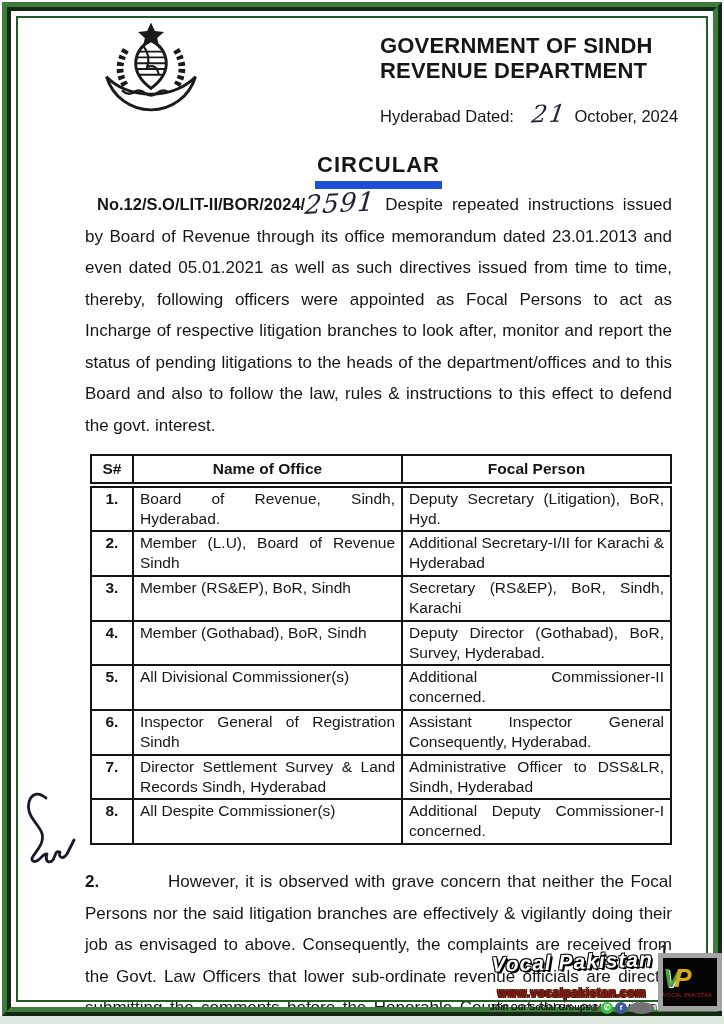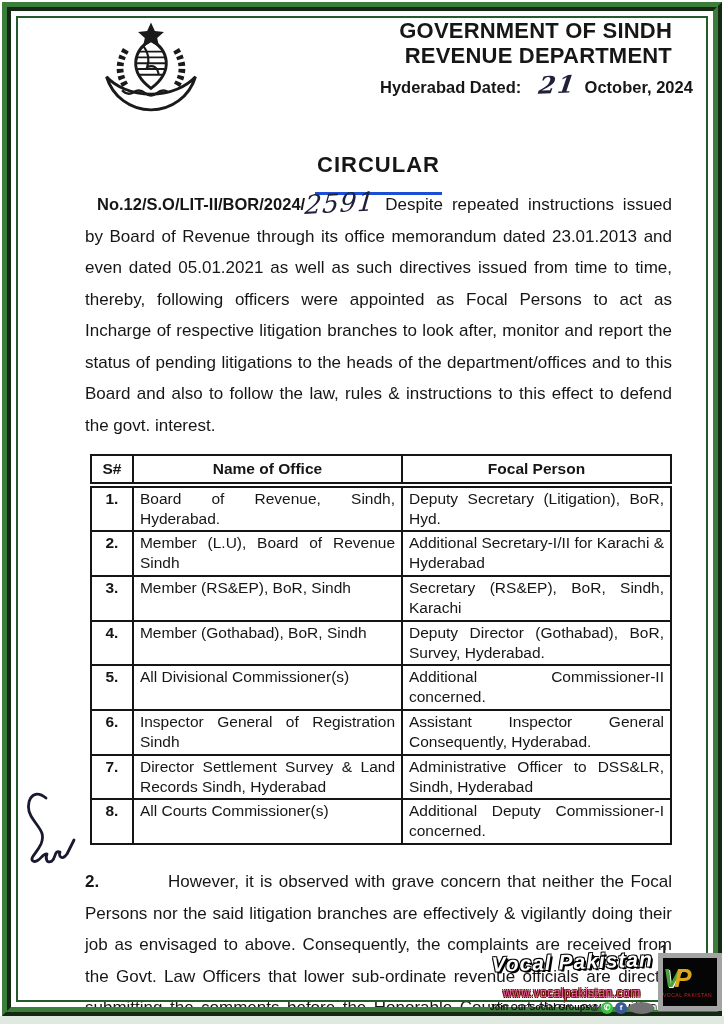--- a/index.html
+++ b/index.html
@@ -14,28 +14,28 @@
   
   .frame-band { position:absolute; inset:2px 2px 8px 2px; border:9px ridge #3c7d3c; pointer-events:none; z-index:5; }
   .frame-line { position:absolute; inset:16px 16px 22px 16px; border:2px solid #235c28; pointer-events:none; z-index:5; }
   .bottom-strip { position:absolute; left:0; right:0; bottom:0; height:8px; background:#dfe9df; z-index:4; }
 
   
   .content { position:absolute; left:85px; right:52px; top:0; z-index:2; }
 
   .header-area { position:relative; height:152px; }
   .emblem { position:absolute; left:8px; top:20px; width:116px; height:98px; }
-  .header-text { position:absolute; right:0; top:18px; width:292px; text-align:right; }
+  .header-text { position:absolute; right:0; top:33px; width:292px; text-align:left; }
   .org-line { font-size:22px; font-weight:bold; letter-spacing:.2px; line-height:1.15; white-space:nowrap; }
-  .date-line { margin-top:1px; font-size:16.5px; font-weight:bold; white-space:nowrap; display:flex; align-items:baseline; justify-content:flex-start; }
+  .date-line { margin-top:16px; font-size:16.5px; font-weight:normal; white-space:nowrap; display:flex; align-items:baseline; justify-content:flex-start; }
   .hand { font-family:"DejaVu Serif", serif; font-style:italic; color:#20203a; }
   .hand-day { font-size:24px; display:inline-block; transform:skewX(-10deg) rotate(-2deg); margin:0 8px 0 18px; letter-spacing:2px; }
 
   .circular-title { text-align:center; font-size:22px; font-weight:bold; letter-spacing:1px; }
-  .circular-title span { border-bottom:3px solid #1d4ed8; padding:0 2px 15px; }
+  .circular-title span { border-bottom:8px solid #1d4ed8; padding:0 2px 4px; }
 
   .body-para { font-size:17px; line-height:31.5px; text-align:justify; }
   .para1 { margin-top:11px; }
   .refno { font-weight:bold; font-size:16.5px;margin-left:12px; }
   .hand-ref { font-size:26px; line-height:0; display:inline-block; transform:rotate(-3deg) skewX(-8deg); letter-spacing:1px; margin-right:10px; vertical-align:-2px; }
   .para-num { display:inline-block; width:83px; font-weight:bold; }
   .para2, .para3 { margin-top:21px; }
 
   
   table.offices { border-collapse:collapse; margin:13px 0 0 5px; width:582px; font-size:15.5px; line-height:1.28; }
@@ -51,21 +51,21 @@
 
   
   .watermark { position:absolute; right:2px; bottom:10px; display:flex; align-items:center; gap:4px; z-index:8; }
   .wm-text { text-align:center; }
   .wm-brand {
     font-size:21px; font-weight:bold; font-style:italic; color:#ffffff; letter-spacing:1px;
     text-shadow:-1px -1px 0 #000,1px -1px 0 #000,-1px 1px 0 #000,1px 1px 0 #000,2px 2px 0 #000;
     transform:rotate(-2deg); white-space:nowrap;
   }
   .wm-url {
-    font-size:12px; font-weight:normal; color:#ec4899; letter-spacing:.5px; margin-top:12px;
+    font-size:12px; font-weight:bold; color:#7f1d1d; letter-spacing:.5px; margin-top:12px;
     text-shadow:-1px -1px 0 #5a1500,1px -1px 0 #5a1500,-1px 1px 0 #5a1500,1px 1px 0 #5a1500;
     white-space:nowrap;
   }
   .wm-social { font-size:9px; font-weight:bold; color:#111; display:flex; justify-content:center; gap:2px; margin-top:2px; white-space:nowrap; }
   .soc { display:inline-block; width:12px; height:12px; border-radius:50%; color:#fff; font-size:8px; line-height:12px; text-align:center; font-style:normal; }
   .soc-wa { background:#38c13e; }
   .soc-fb { background:#3b5998; }
   .soc-in { background:#737373;padding-left:25px; }
   .wm-logo { width:64px; height:58px; background:#050505; border:5px solid #a3a3a3; display:flex; flex-direction:column; align-items:flex-start; justify-content:center; }
   .wm-mono { font-weight:bold; font-style:italic; font-size:26px; line-height:22px; letter-spacing:-6px; }
@@ -151,21 +151,21 @@
         <td class="c-office">Inspector General of Registration Sindh</td>
         <td class="c-focal">Assistant Inspector General Consequently, Hyderabad.</td>
       </tr>
       <tr>
         <td class="c-num">7.</td>
         <td class="c-office">Director Settlement Survey &amp; Land Records Sindh, Hyderabad</td>
         <td class="c-focal">Administrative Officer to DSS&amp;LR, Sindh, Hyderabad</td>
       </tr>
       <tr>
         <td class="c-num">8.</td>
-        <td class="c-office">All Courts Commissioner(s)</td>
+        <td class="c-office">All Despite Commissioner(s)</td>
         <td class="c-focal">Additional Deputy Commissioner-I concerned.</td>
       </tr>
     </tbody>
   </table>
 
   <p class="body-para para2">
     <span class="para-num">2.</span><span>However, it is observed with grave concern that neither the Focal Persons nor the said litigation branches are effectively &amp; vigilantly doing their job as envisaged to above.  Consequently, the complaints are received from the Govt. Law Officers that lower sub-ordinate revenue officials are directly submitting the comments before the Honorable Courts at their own without checking, vetting and proper approval from the heads of their offices and even without consulting with the Law Officers of Govt of Sindh. Due to this vague practice, the litigations involving the Govt. interest are not being properly persuaded. So much so, the comments/ objections are inordinately delayed or not filed in time.</span>
   </p>
 
 </div>

